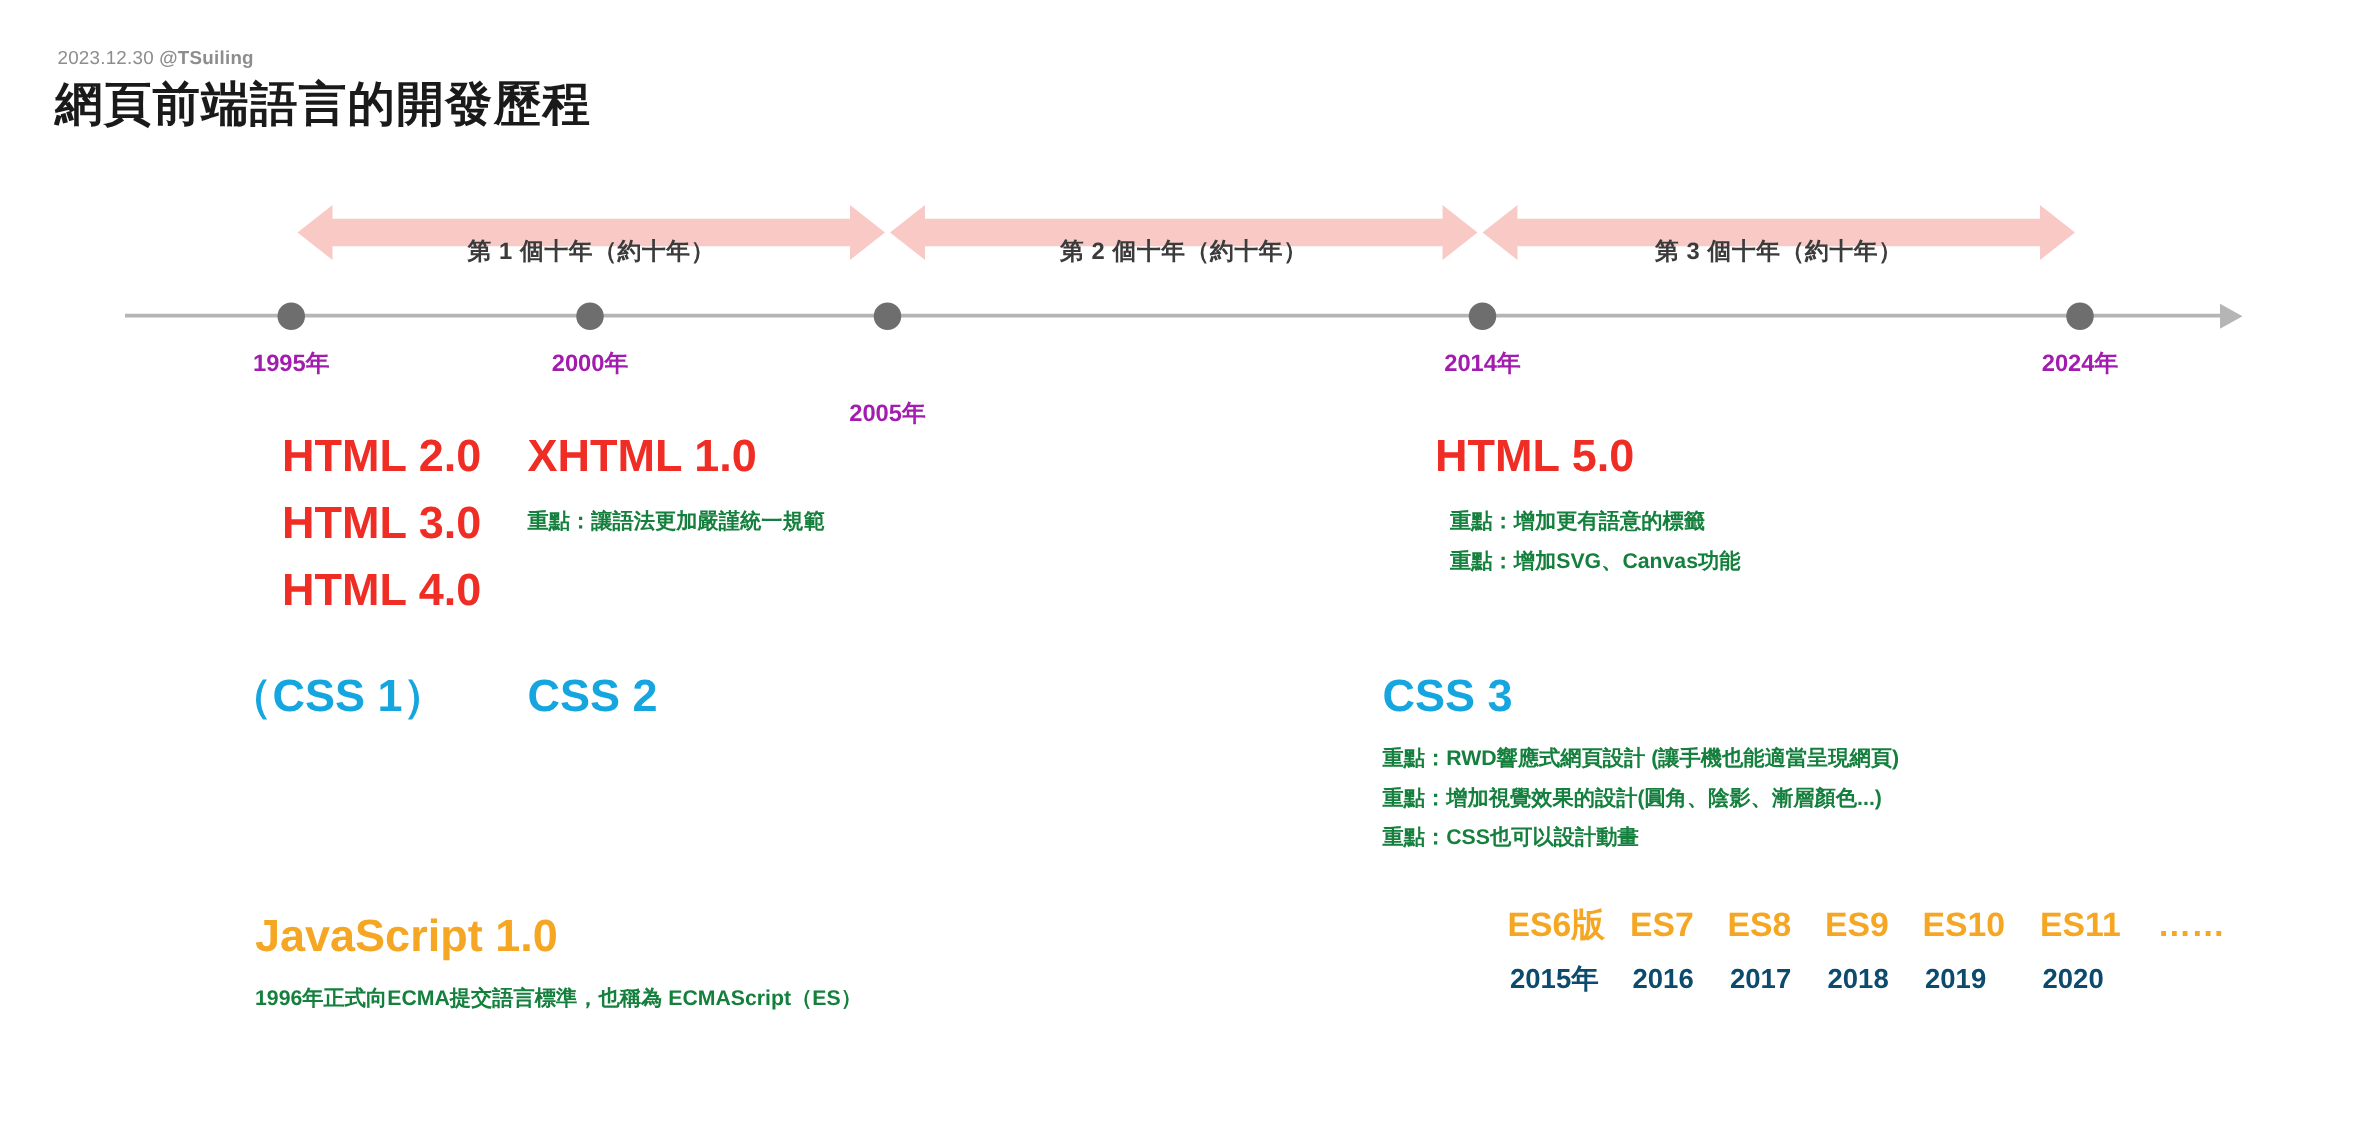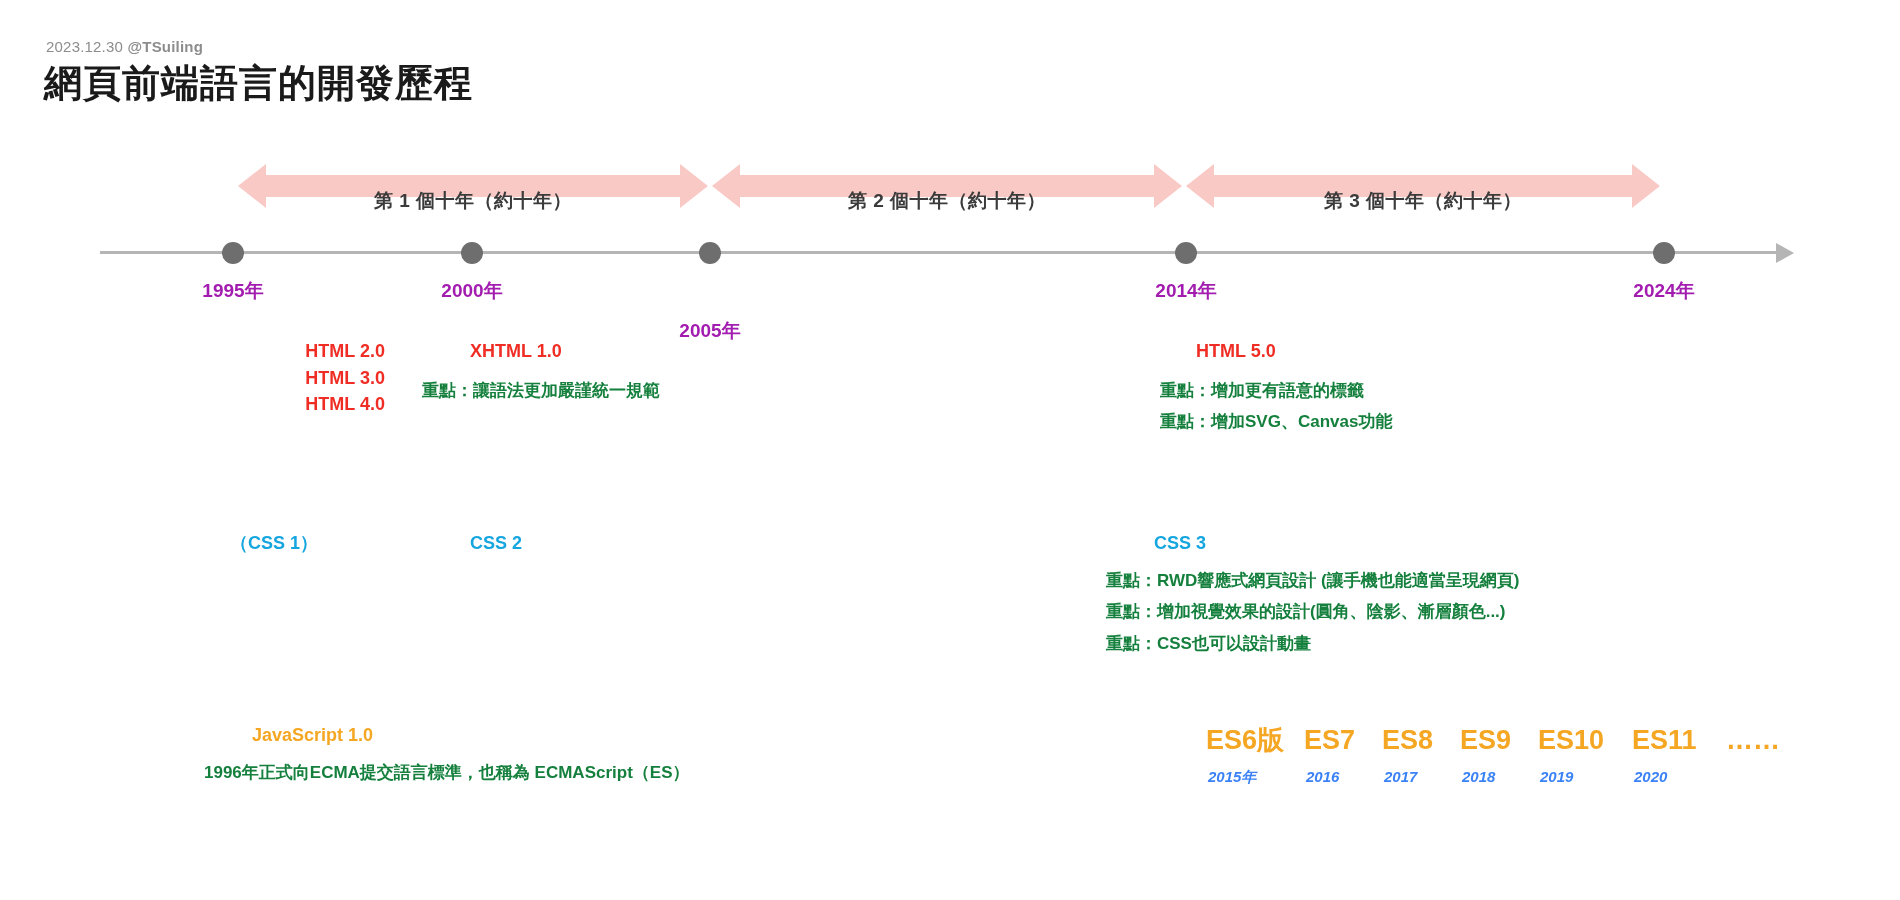--- a/index.html
+++ b/index.html
@@ -119,25 +119,24 @@
     white-space: nowrap;
     transform: translateX(-50%);
   }
 
   
   .block {
     position: absolute;
     white-space: nowrap;
   }
   .heading {
-    font-size: 18px;
+    font-size: 36px;
     font-weight: bold;
     line-height: 1.48;
     white-space: nowrap;
-    padding-left: 48px;
   }
   .heading.html { color: #ef2d24; }
   .heading.css  { color: #15a6e0; }
   .heading.js   { color: #f5a623; }
 
   .note {
     font-size: 17px;
     font-weight: bold;
     color: #15803d;
     line-height: 1.85;
@@ -159,25 +158,24 @@
     font-weight: bold;
     color: #f5a623;
     white-space: nowrap;
   }
   .es-years {
     position: absolute;
     display: flex;
     align-items: baseline;
   }
   .es-year {
-    font-size: 15px;
-    font-weight: bold;
-    color: #3b82f6;
-    white-space: nowrap;
-    font-style: italic;
+    font-size: 22px;
+    font-weight: bold;
+    color: #0c4a6e;
+    white-space: nowrap;
   }
 </style>
 </head>
 <body>
 
 <div class="page">
 
   <div class="byline">
     <span>2023.12.30</span>
     <span class="handle">@TSuiling</span>

